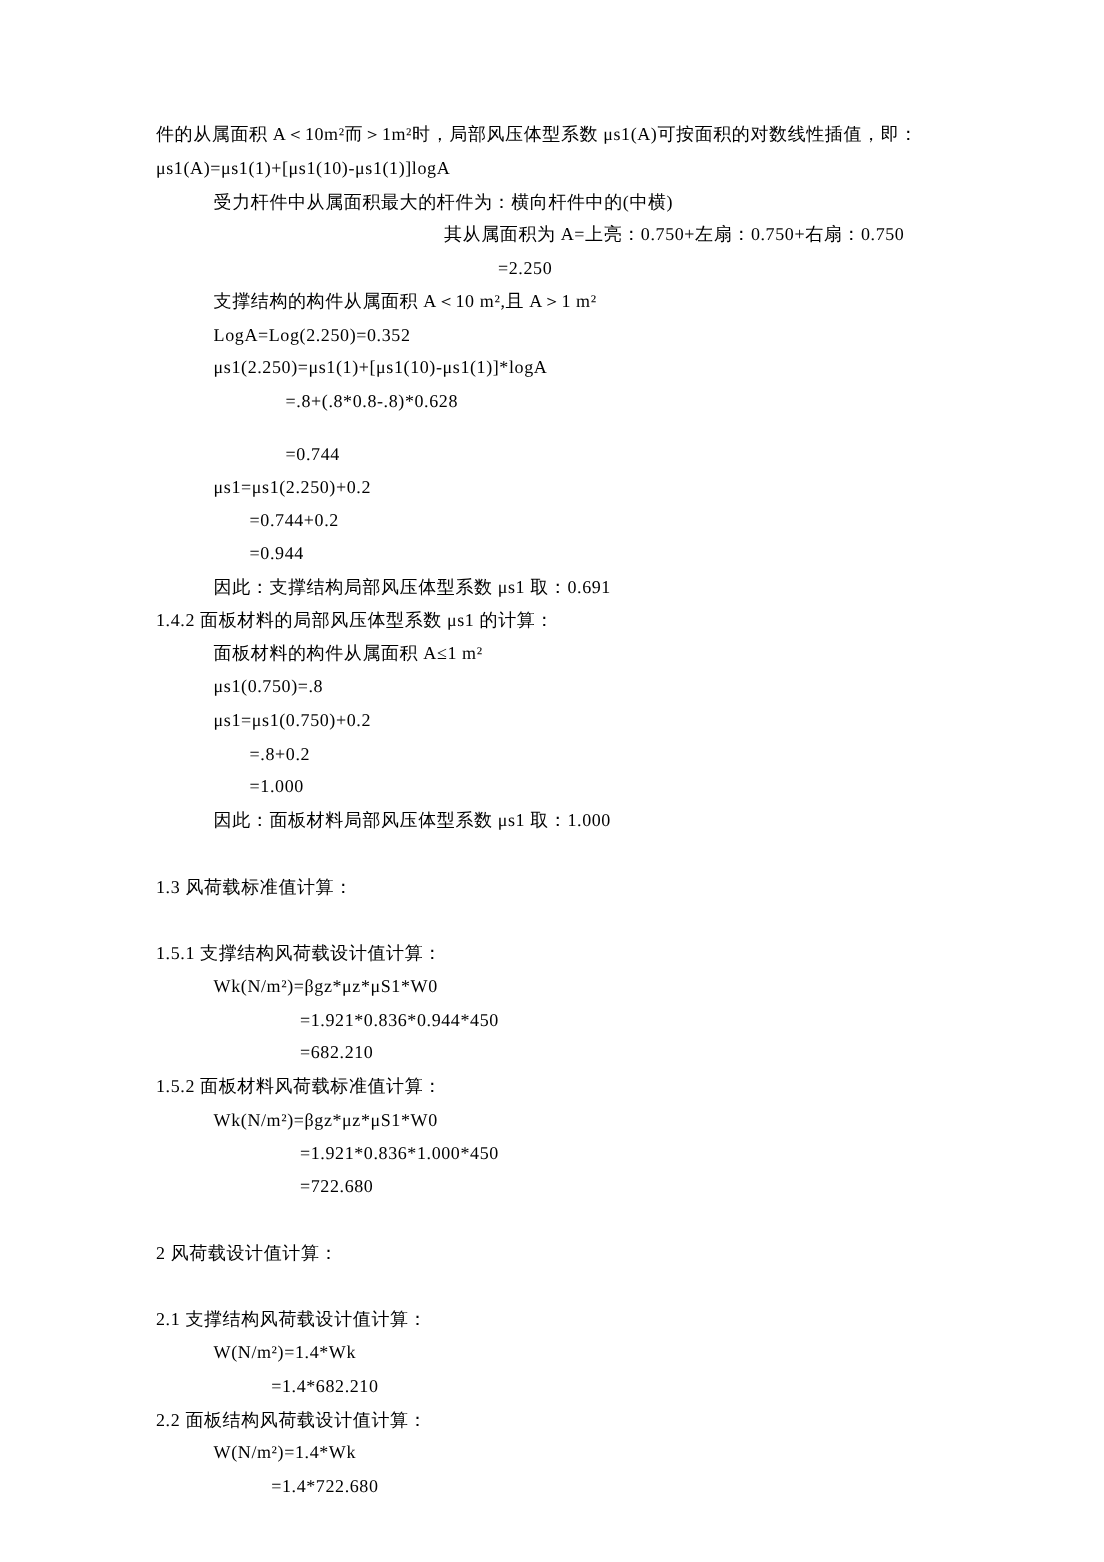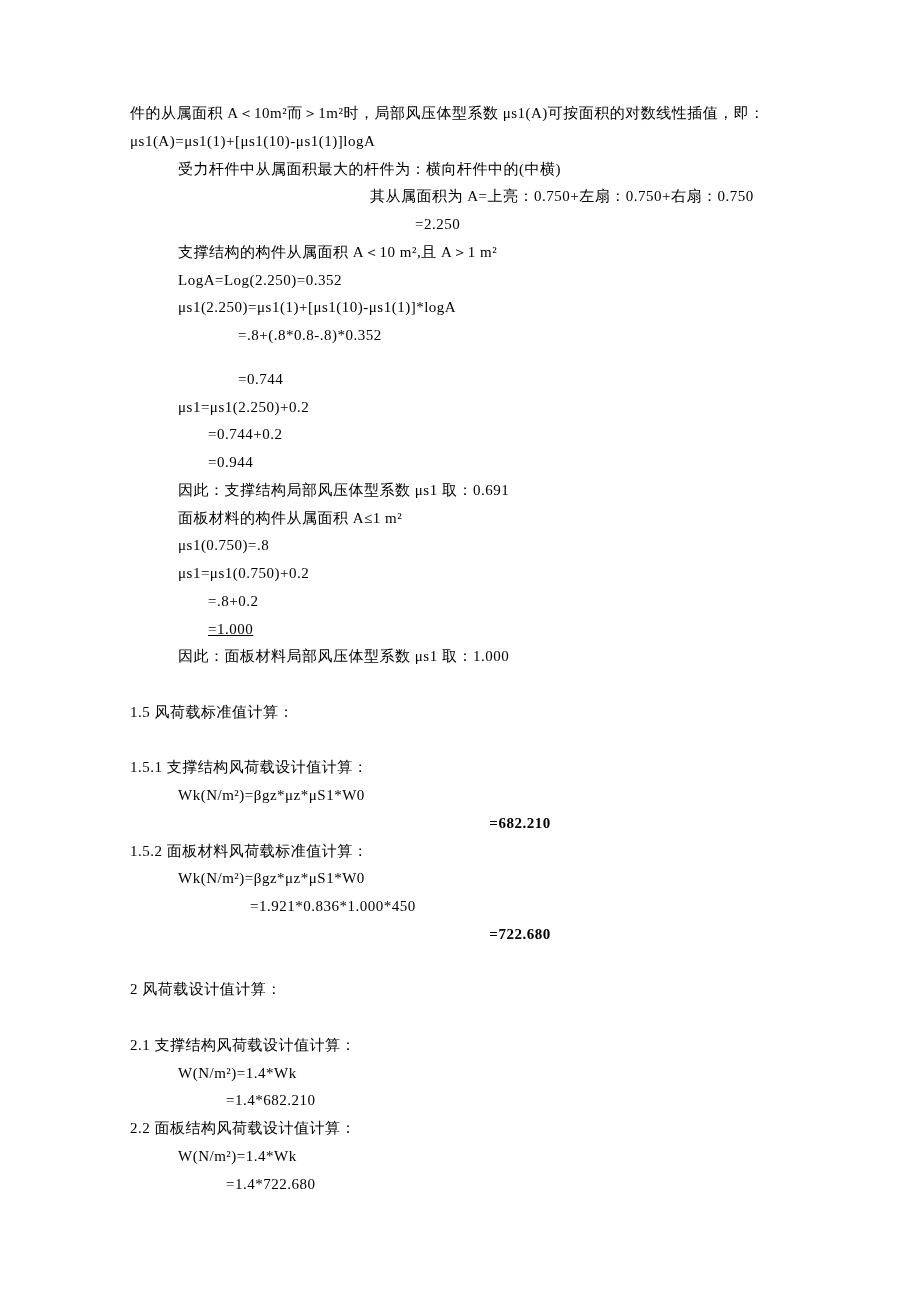--- a/index.html
+++ b/index.html
@@ -15,55 +15,57 @@
     width: 920px;
     min-height: 1302px;
     padding: 100px 130px 80px 130px;
     box-sizing: border-box;
     letter-spacing: 0.5px;
   }
   .ind1 { padding-left: 3.2em; }
   .ind2 { padding-left: 6.4em; }
   .ind3 { padding-left: 8em; }
   .ind4 { padding-left: 16em; }
-  .bold { font-weight: bold; text-align: center; }
+  .bold { font-weight: normal; }
 </style>
 </head>
 <body>
 
 <div class="page">
 
   <div>件的从属面积 A＜10m²而＞1m²时，局部风压体型系数 μs1(A)可按面积的对数线性插值，即：μs1(A)=μs1(1)+[μs1(10)-μs1(1)]logA</div>
   <div class="ind1">受力杆件中从属面积最大的杆件为：横向杆件中的(中横)</div>
   <div class="ind4">其从属面积为 A=上亮：0.750+左扇：0.750+右扇：0.750</div>
   <div style="padding-left:19em;">=2.250</div>
   <div class="ind1">支撑结构的构件从属面积 A＜10 m²,且 A＞1 m²</div>
   <div class="ind1">LogA=Log(2.250)=0.352</div>
   <div class="ind1">μs1(2.250)=μs1(1)+[μs1(10)-μs1(1)]*logA</div>
-  <div style="padding-left:7.2em;">=.8+(.8*0.8-.8)*0.352</div>
+  <div style="padding-left:7.2em;">=.8+(.8*0.8-.8)*0.628</div>
   <div style="padding-left:7.2em;margin-top:16px;">=0.744</div>
   <div class="ind1">μs1=μs1(2.250)+0.2</div>
   <div style="padding-left:5.2em;">=0.744+0.2</div>
   <div style="padding-left:5.2em;">=0.944</div>
   <div class="ind1">因此：支撑结构局部风压体型系数 μs1 取：0.691</div>
+  <div>1.4.2 面板材料的局部风压体型系数 μs1 的计算：</div>
   <div class="ind1">面板材料的构件从属面积 A≤1 m²</div>
   <div class="ind1">μs1(0.750)=.8</div>
   <div class="ind1">μs1=μs1(0.750)+0.2</div>
   <div style="padding-left:5.2em;">=.8+0.2</div>
-  <div style="padding-left:5.2em;text-decoration:underline;">=1.000</div>
+  <div style="padding-left:5.2em;">=1.000</div>
   <div class="ind1">因此：面板材料局部风压体型系数 μs1 取：1.000</div>
 
   <div style="height:1.85em;"></div>
 
-  <div>1.5 风荷载标准值计算：</div>
+  <div>1.3 风荷载标准值计算：</div>
 
   <div style="height:1.85em;"></div>
 
   <div>1.5.1 支撑结构风荷载设计值计算：</div>
   <div class="ind1">Wk(N/m²)=βgz*μz*μS1*W0</div>
+  <div class="ind3">=1.921*0.836*0.944*450</div>
   <div class="ind3 bold">=682.210</div>
   <div>1.5.2 面板材料风荷载标准值计算：</div>
   <div class="ind1">Wk(N/m²)=βgz*μz*μS1*W0</div>
   <div class="ind3">=1.921*0.836*1.000*450</div>
   <div class="ind3 bold">=722.680</div>
 
   <div style="height:1.85em;"></div>
 
   <div>2   风荷载设计值计算：</div>
 

